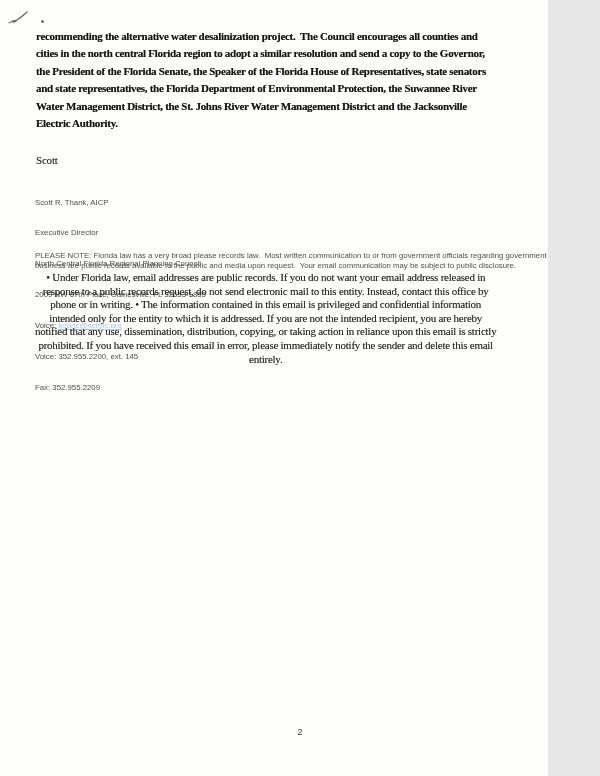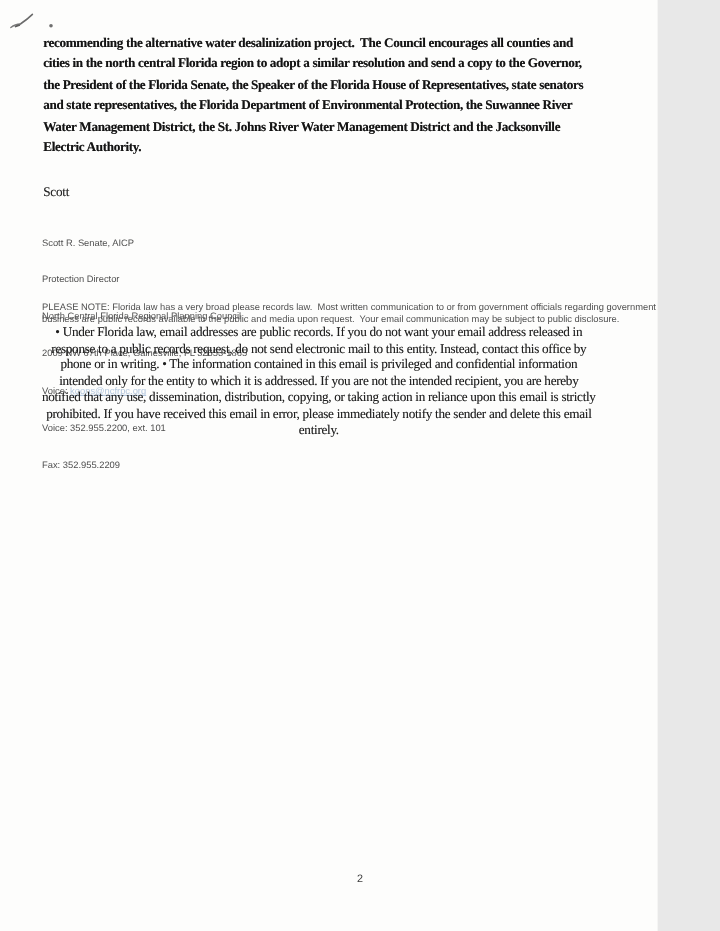--- a/index.html
+++ b/index.html
@@ -133,26 +133,26 @@
 cities in the north central Florida region to adopt a similar resolution and send a copy to the Governor,
 the President of the Florida Senate, the Speaker of the Florida House of Representatives, state senators
 and state representatives, the Florida Department of Environmental Protection, the Suwannee River
 Water Management District, the St. Johns River Water Management District and the Jacksonville
 Electric Authority.</div>
 
 
   <div class="salutation">Scott</div>
 
   <div class="signature">
-    <div>Scott R. Senate, AICP</div>
-    <div>Protection Director</div>
+    <div>Scott R. Thank, AICP</div>
+    <div>Executive Director</div>
     <div>North Central Florida Regional Planning Council</div>
     <div>2009 NW 67th Place, Gainesville, FL 32653-1865</div>
     <div><span>Voice: </span><span class="email-link">koons@ncfrpc.org</span></div>
-    <div>Voice: 352.955.2200, ext. 101</div>
+    <div>Voice: 352.955.2200, ext. 145</div>
     <div>Fax: 352.955.2209</div>
   </div>
 
   <div class="disclaimer-note">PLEASE NOTE: Florida law has a very broad please records law.  Most written communication to or from government officials regarding government
 business are public records available to the public and media upon request.  Your email communication may be subject to public disclosure.</div>
 
   <div class="legal-notice">• Under Florida law, email addresses are public records. If you do not want your email address released in
 response to a public records request, do not send electronic mail to this entity. Instead, contact this office by
 phone or in writing. • The information contained in this email is privileged and confidential information
 intended only for the entity to which it is addressed. If you are not the intended recipient, you are hereby

